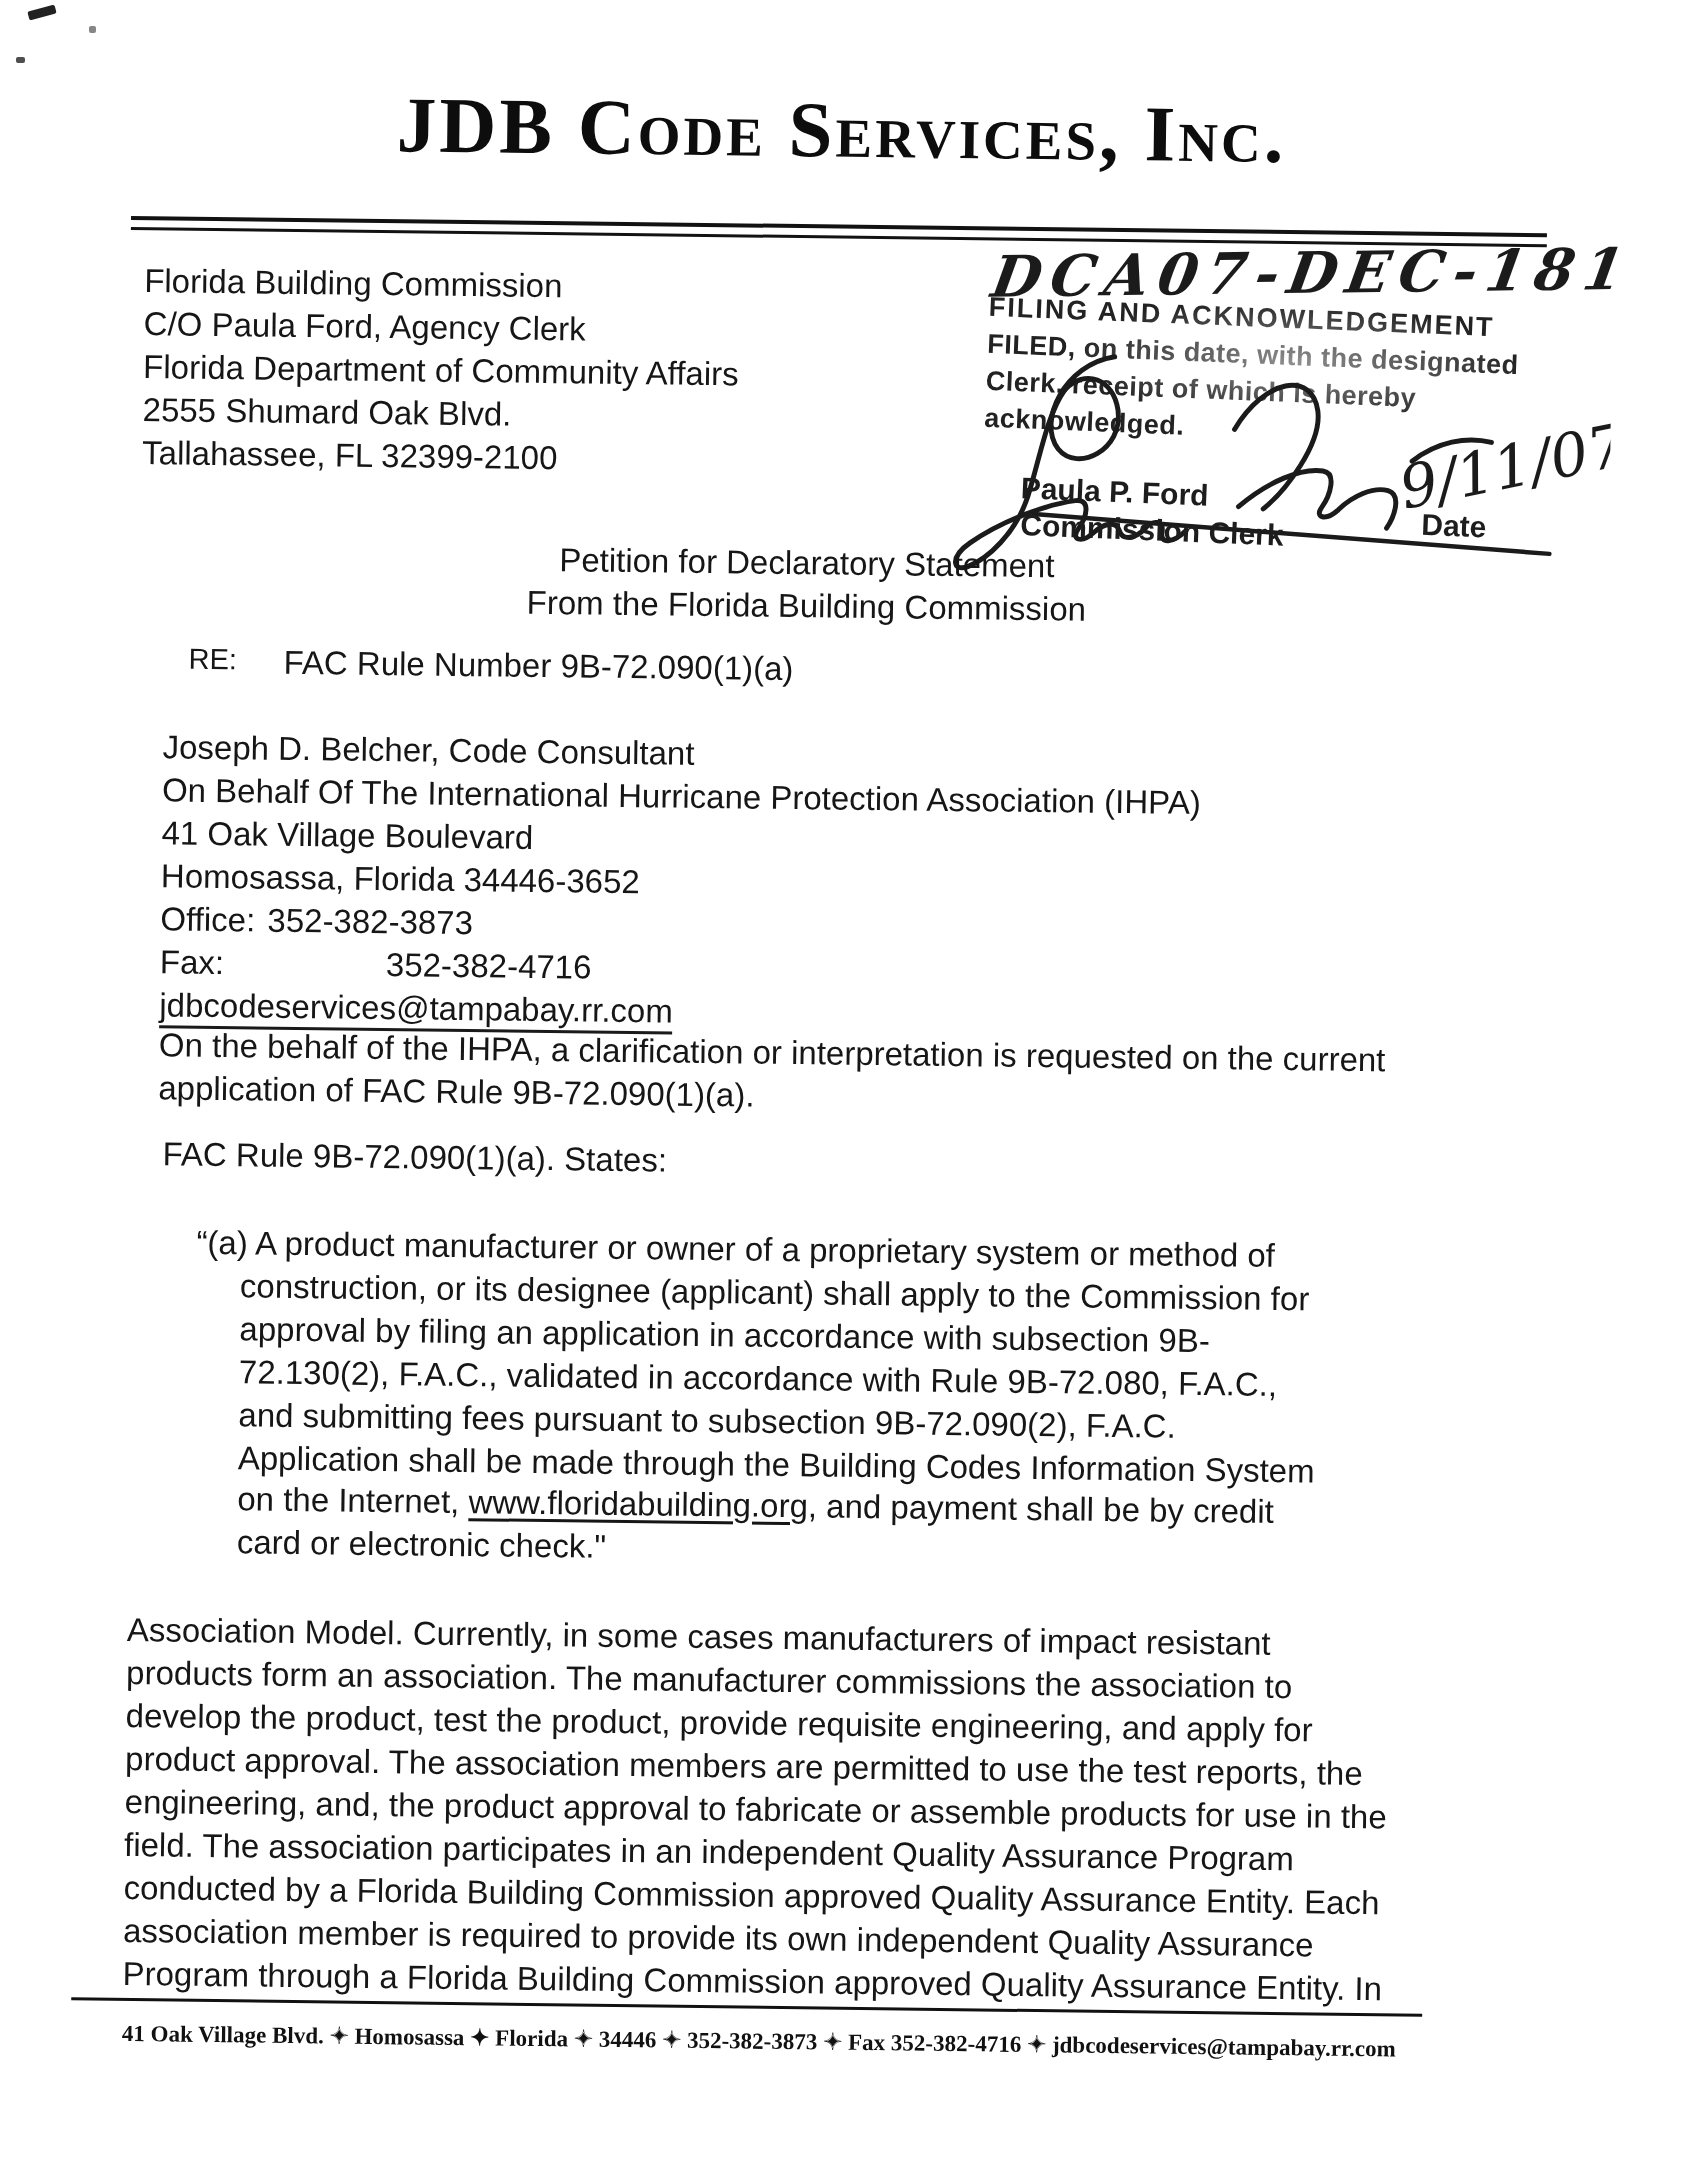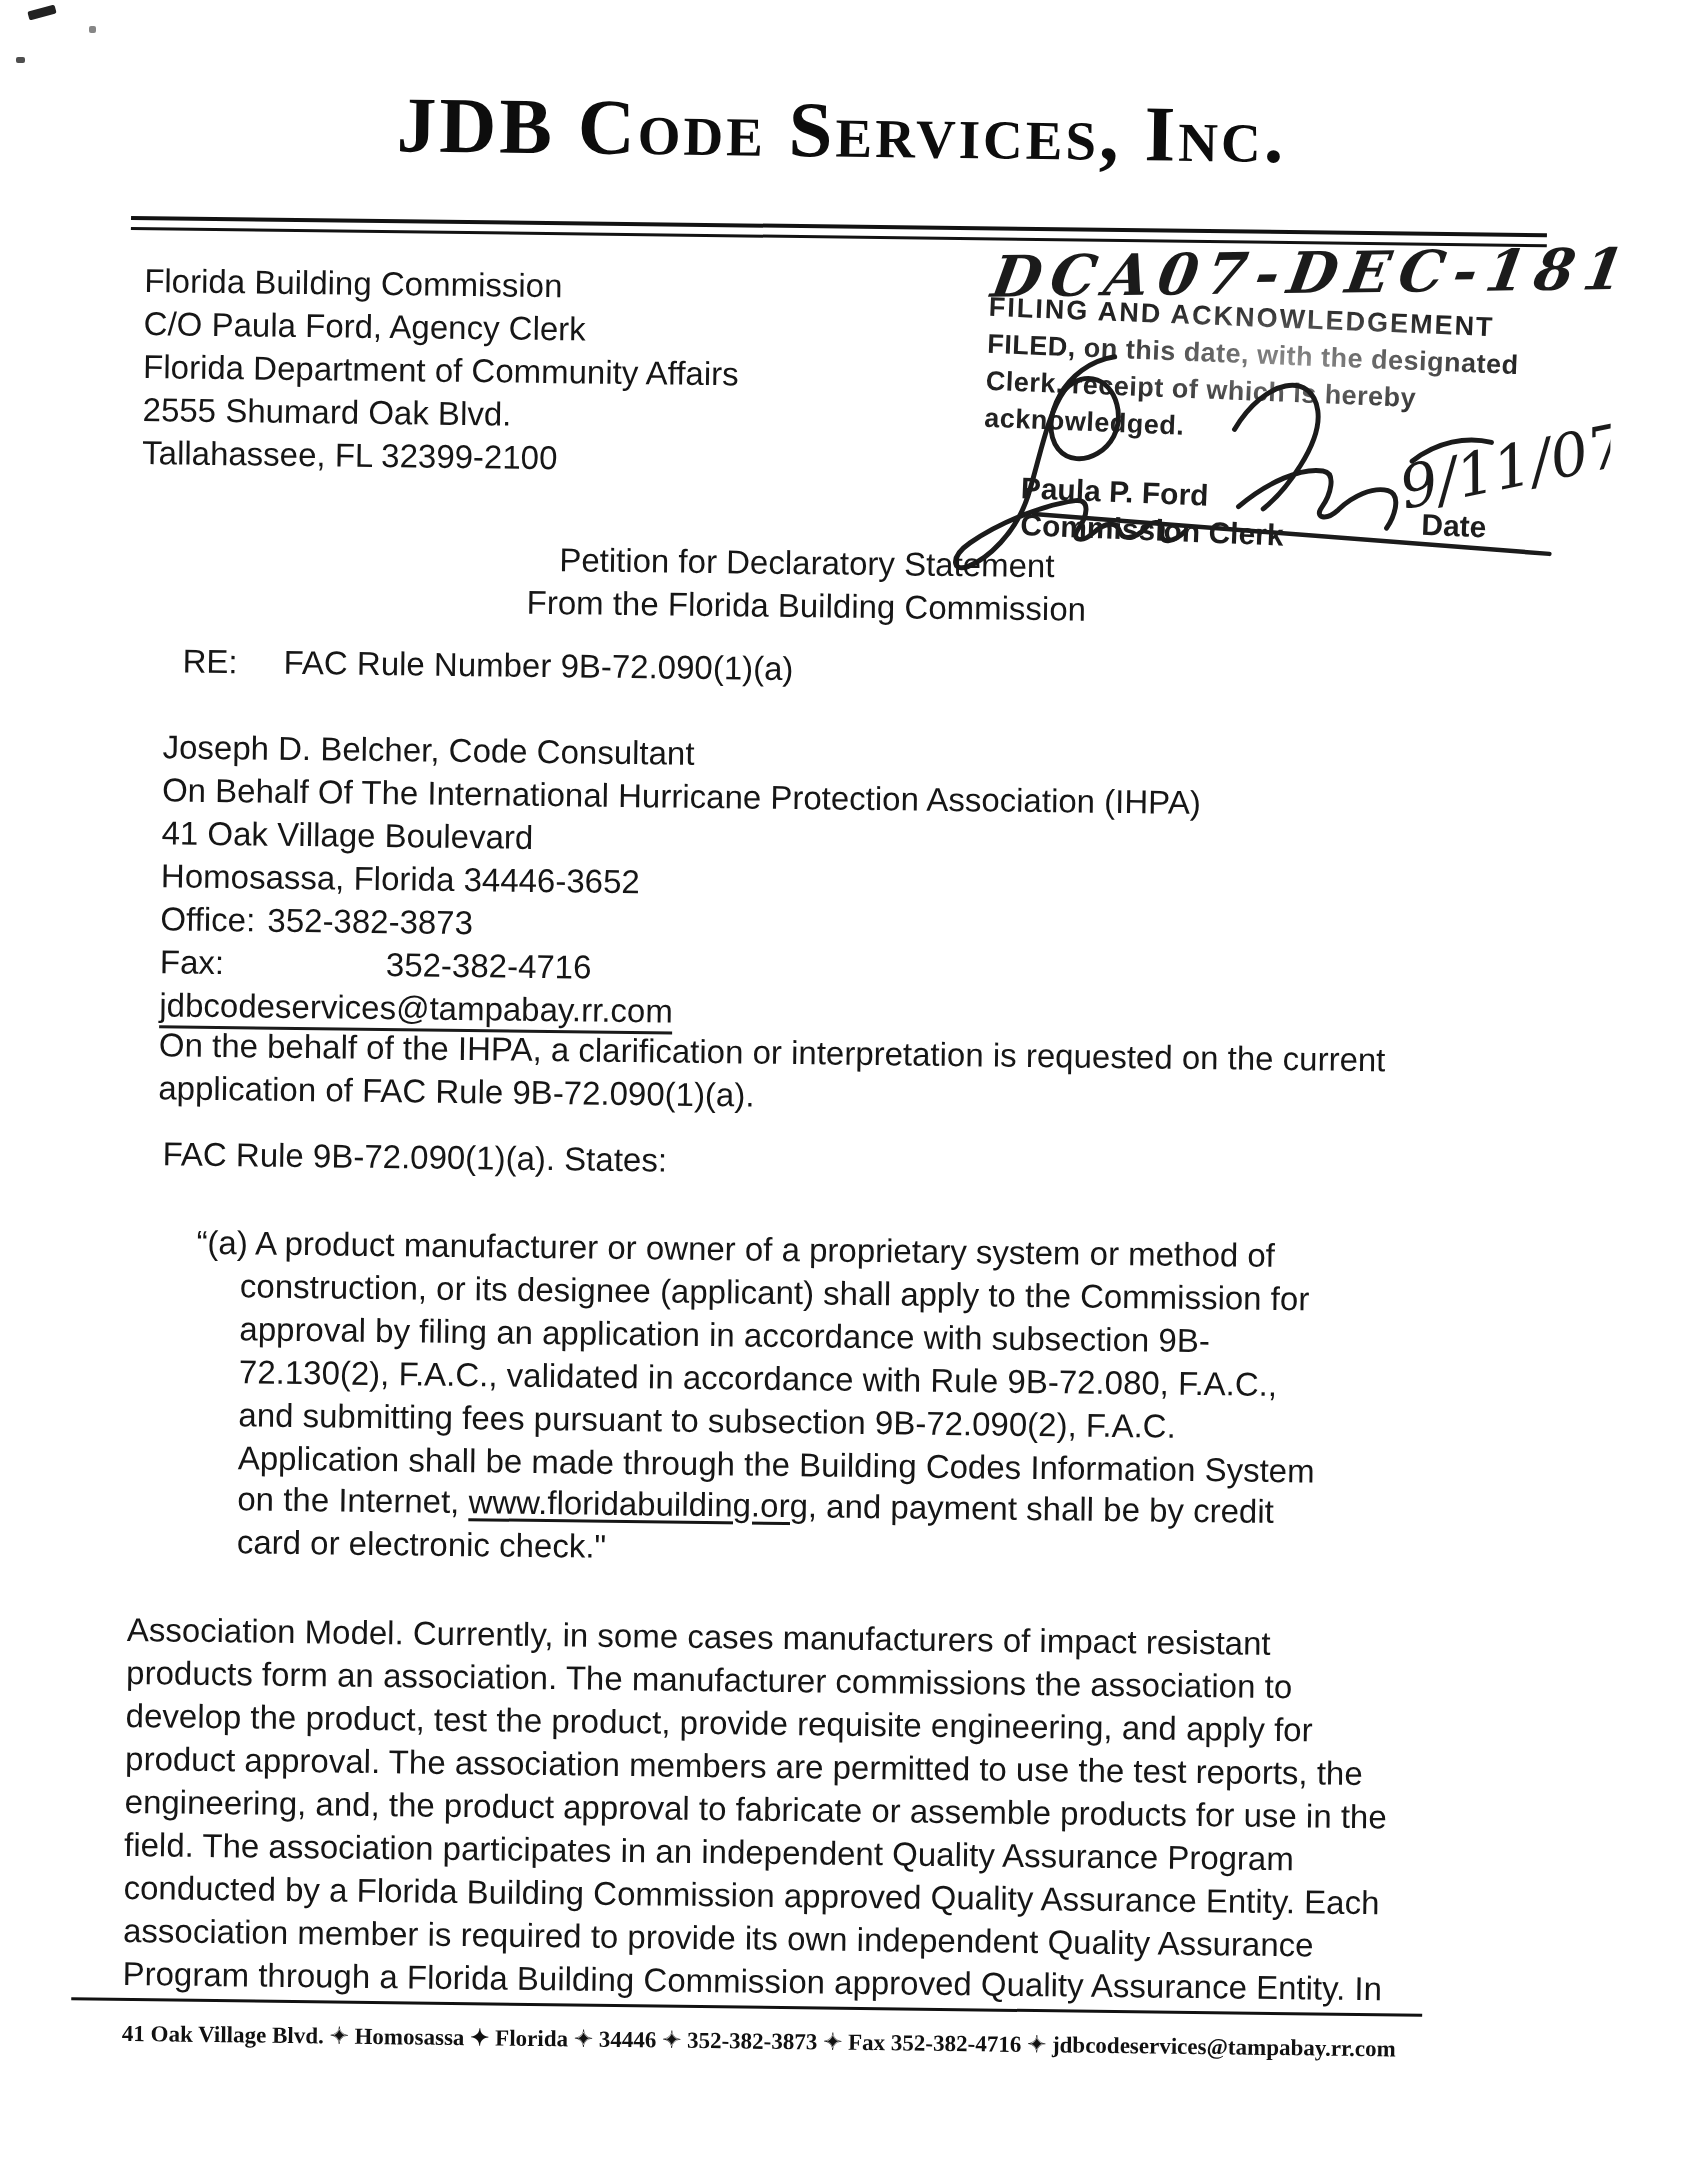--- a/index.html
+++ b/index.html
@@ -42,21 +42,21 @@
   }
   .sig-svg{position:absolute;left:941px;top:327px;}
   .signer-name{left:1025px;top:463px;font-weight:bold;font-size:30px;transform:rotate(1.6deg);color:#1d1d1d;}
   .signer-title{left:1025px;top:501px;font-weight:bold;font-size:30px;transform:rotate(1.6deg);color:#1d1d1d;}
   .date-label{left:1426px;top:493px;font-weight:bold;font-size:30px;transform:rotate(1.6deg);color:#1d1d1d;}
 
   
   .pet-heading{left:0;right:59px;top:533px;text-align:center;font-size:33px;line-height:43px;}
 
   
-  .re-label{left:189px;top:642px;font-size:33px;}
+  .re-label{left:195px;top:642px;font-size:29px;}
   .re-value{left:290px;top:642px;font-size:33px;}
 
   
   .petitioner{left:170px;top:725px;font-size:33px;line-height:43px;}
   .office-row .lbl{display:inline-block;width:107px;}
   .fax-row .lbl{display:inline-block;width:226px;}
   .email{border-bottom:3px solid #1a1a1a;padding-bottom:2px;}
 
   
   .para1{left:170px;top:1023px;font-size:33px;line-height:43px;}

